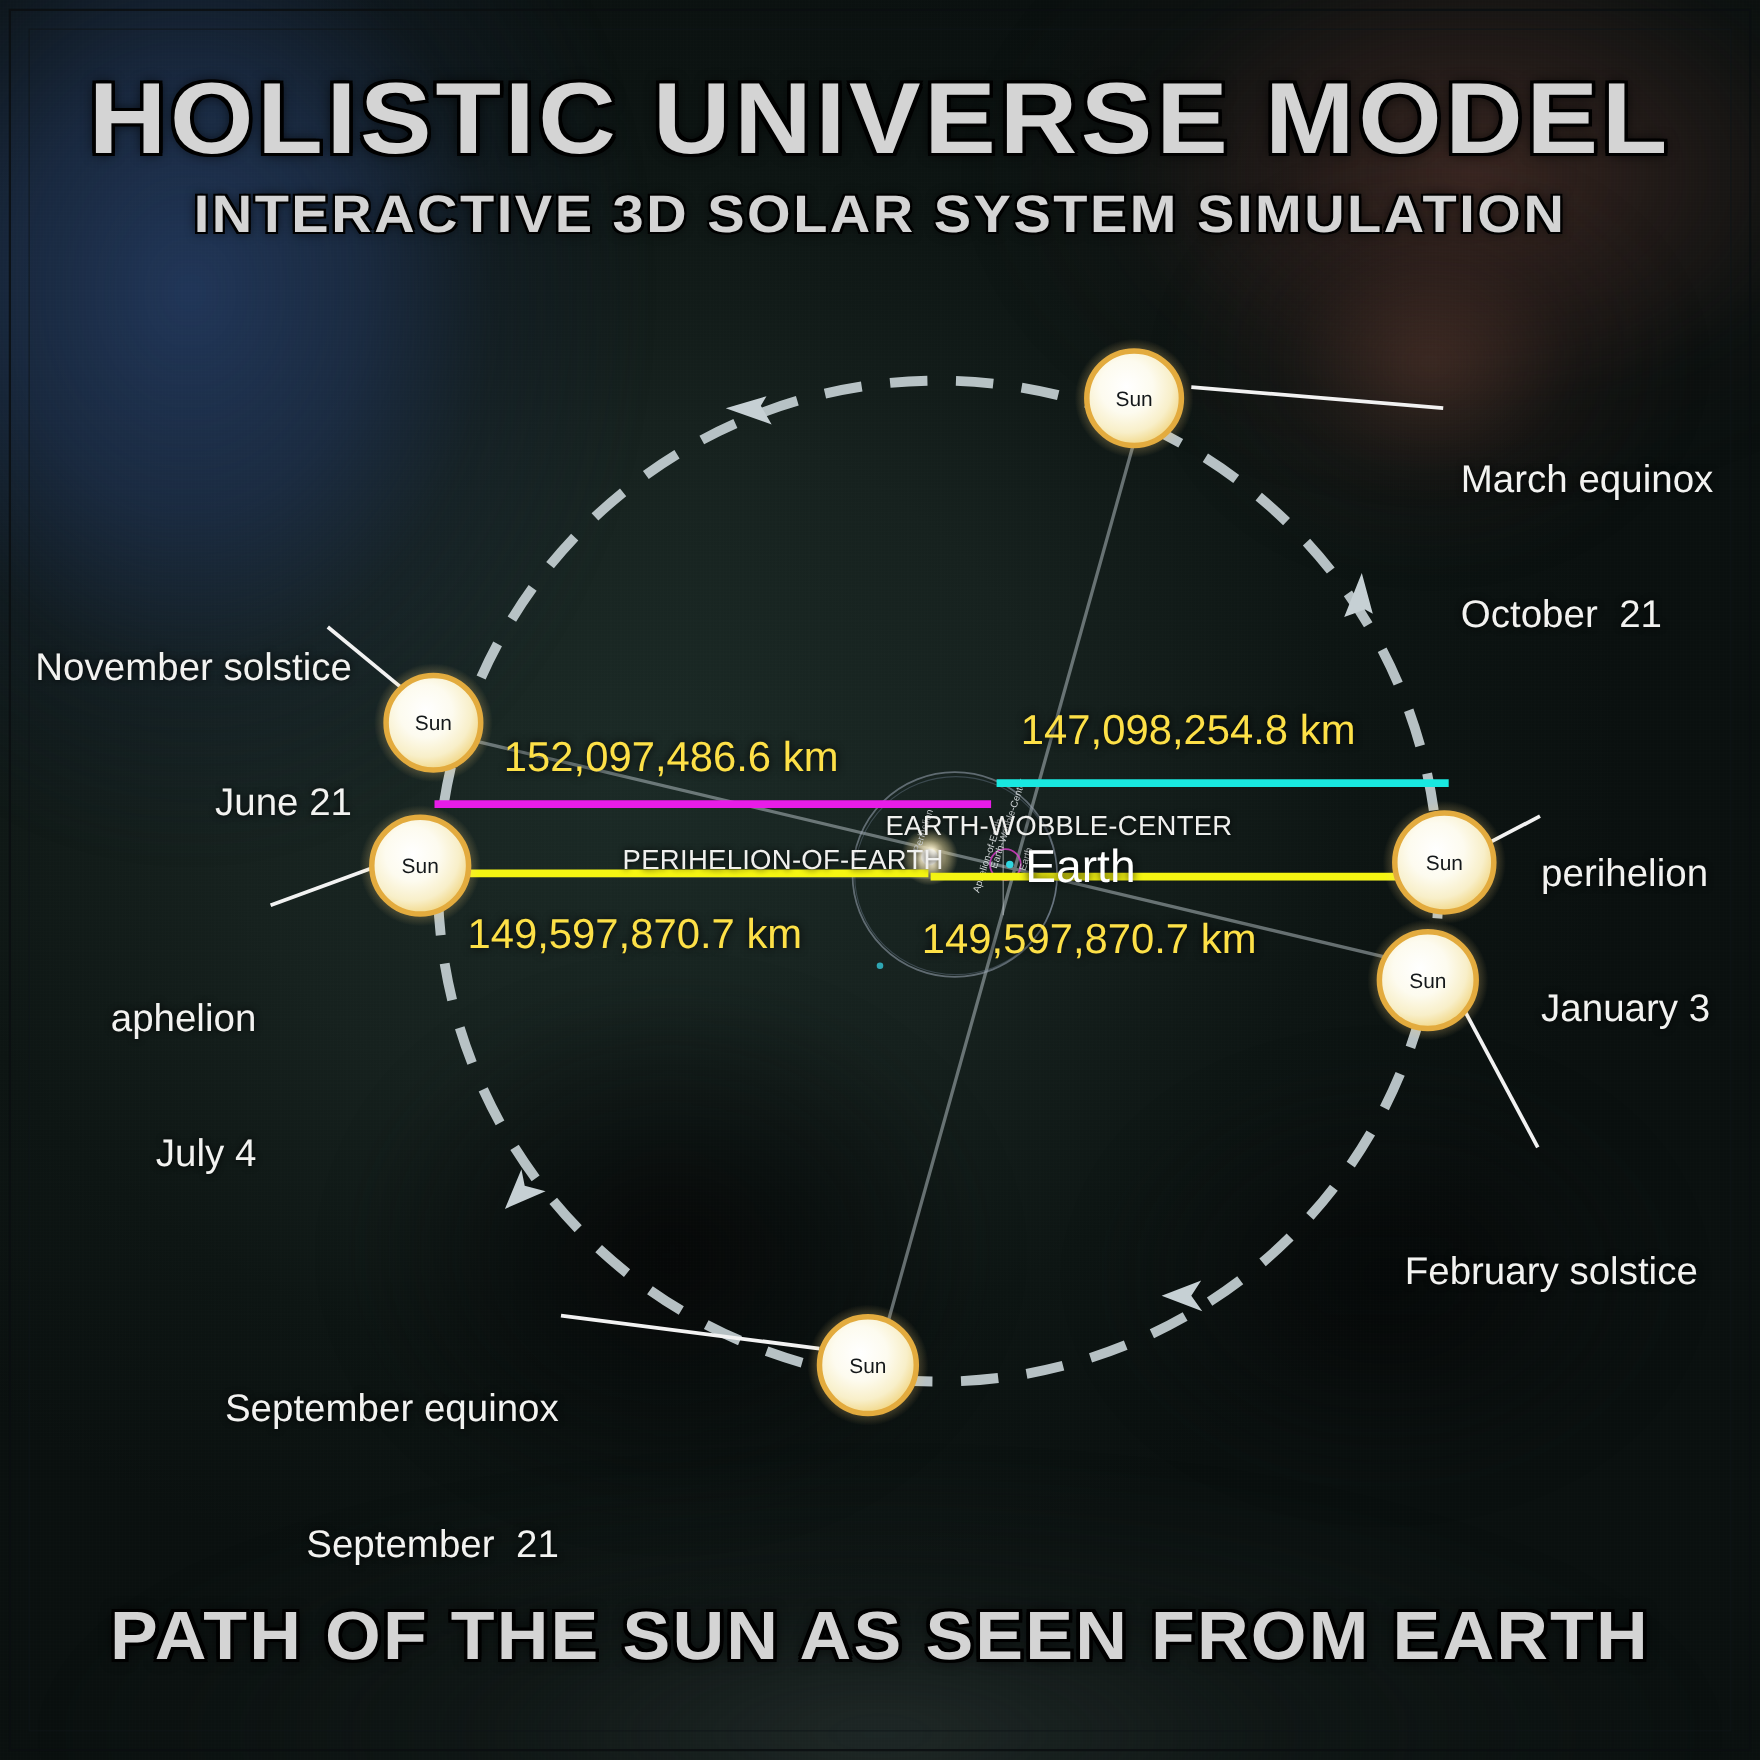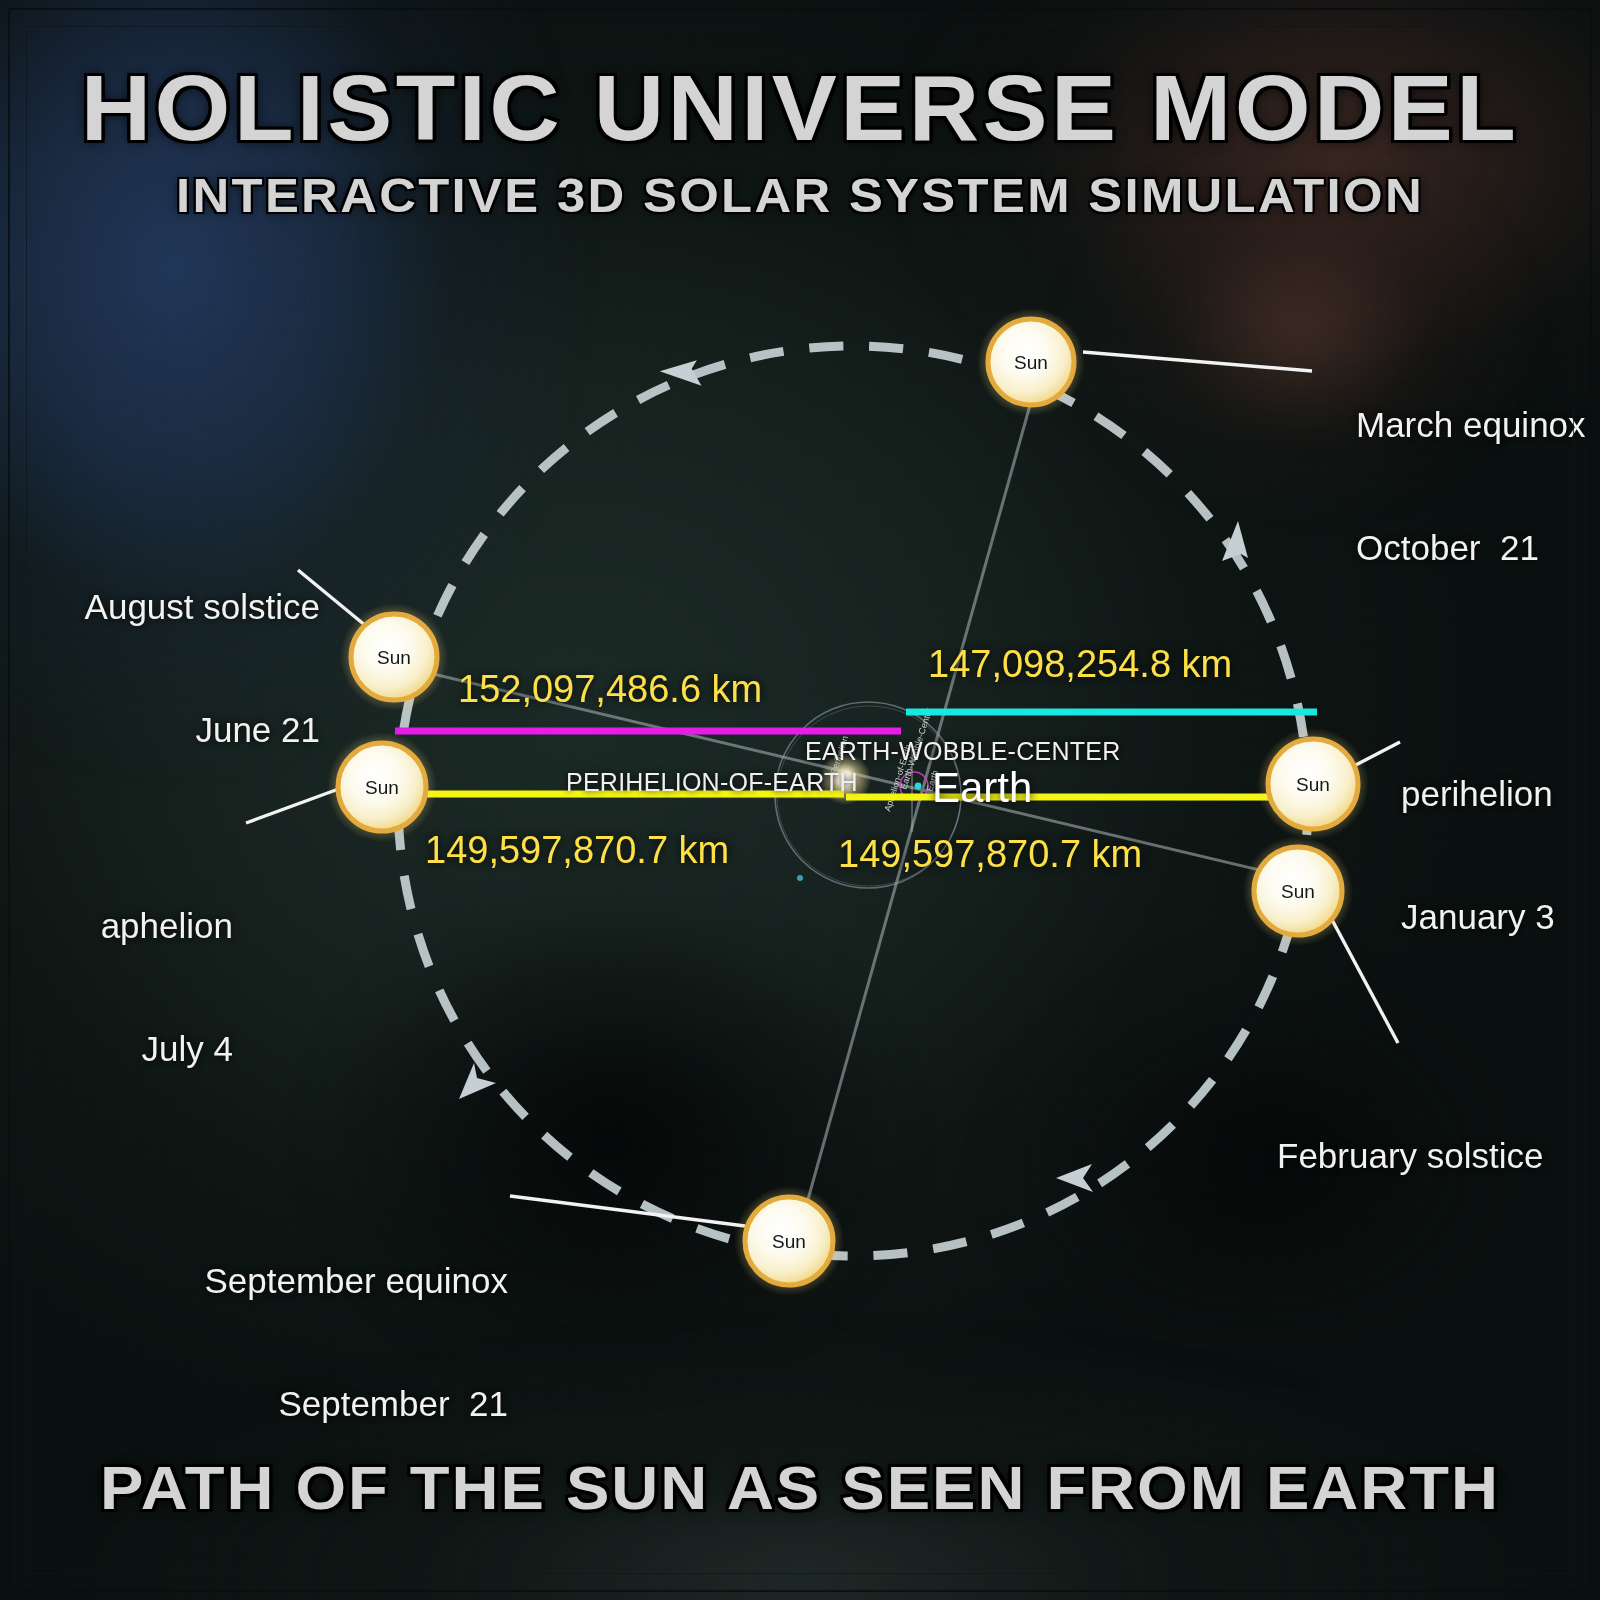--- a/index.html
+++ b/index.html
@@ -192,27 +192,27 @@
         <circle cx="1313" cy="784" r="45" fill="url(#sunGrad)" stroke="#e3ab3e" stroke-width="5"></circle>
         <text class="sunlabel" x="1313" y="791" text-anchor="middle">Sun</text>
       </g>
     </g>
   </svg>
 
   <div class="hdr" id="title">HOLISTIC UNIVERSE MODEL</div>
   <div class="hdr" id="subtitle">INTERACTIVE 3D SOLAR SYSTEM SIMULATION</div>
   <div class="hdr" id="footer-title">PATH OF THE SUN AS SEEN FROM EARTH</div>
 
-  <div class="ann season-label ta-left" style="left:1328px;top:321px;margin-left:28px;">
+  <div class="ann season-label ta-left" style="left:1328px;top:332px;">
     <span class="l1">March equinox</span>
     <span class="l2">October  21</span>
   </div>
 
   <div class="ann season-label ta-right" style="left:0;width:320px;top:503px;">
-    <span class="l1">August solstice</span>
+    <span class="l1">November solstice</span>
     <span class="l2">June 21</span>
   </div>
 
   <div class="ann season-label ta-right" style="left:0;width:233px;top:822px;">
     <span class="l1">aphelion</span>
     <span class="l2">July 4</span>
   </div>
 
   <div class="ann season-label ta-right" style="left:0;width:508px;top:1177px;">
     <span class="l1">September equinox</span>

